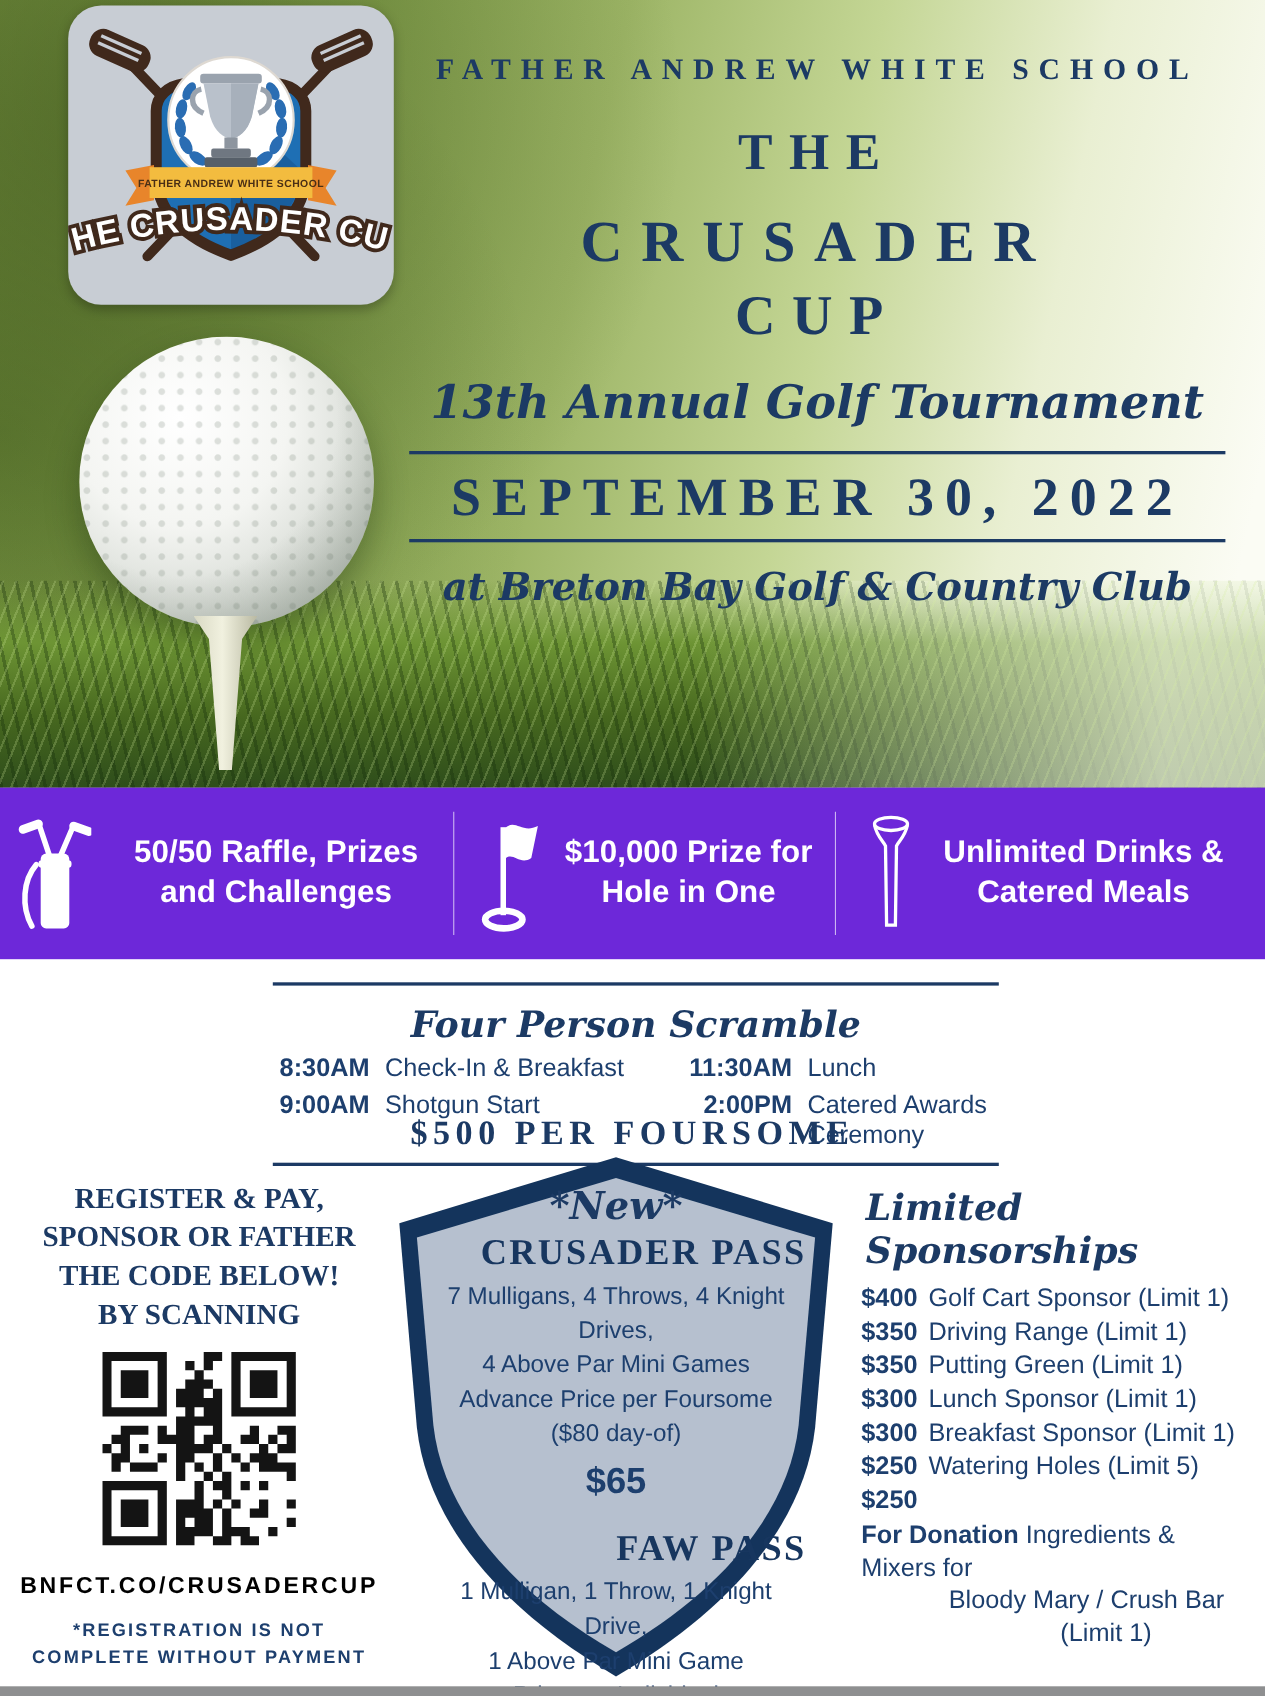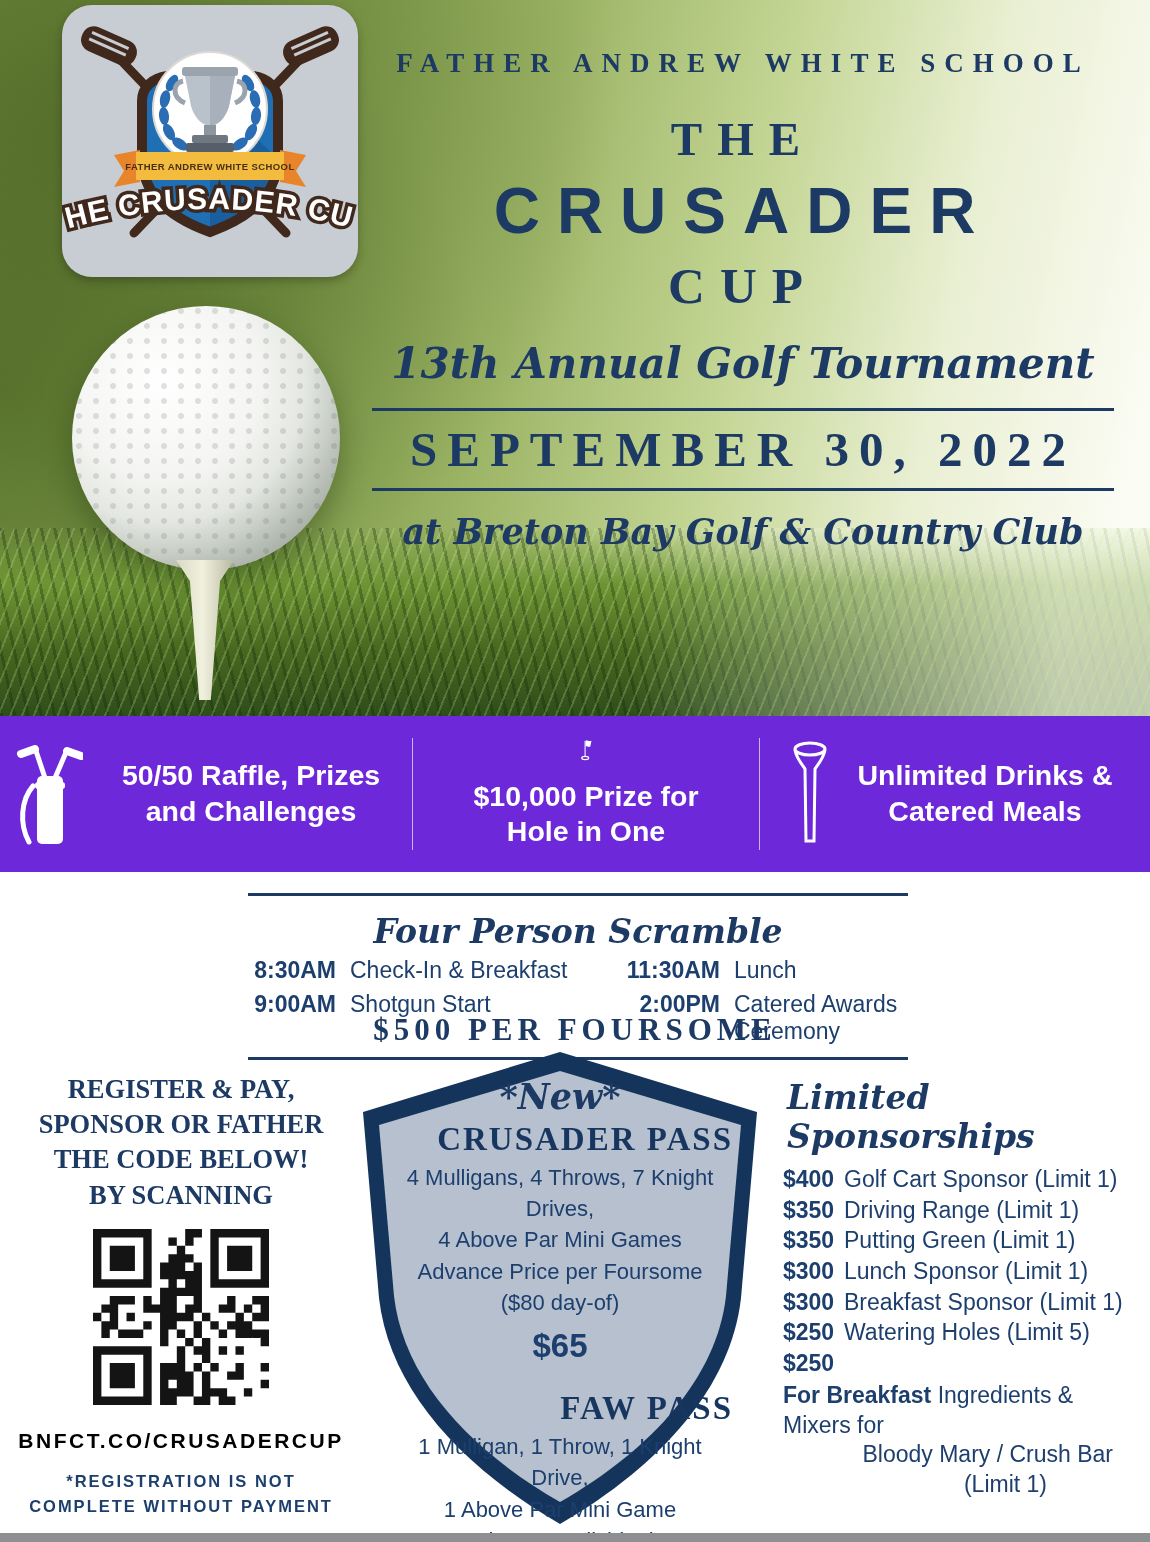--- a/index.html
+++ b/index.html
@@ -26,35 +26,35 @@
     background-size:100% 100%,17px 15px,100% 100%;
     box-shadow:0 14px 30px rgba(20,40,10,.35);}
   .tee{position:absolute;left:176px;top:560px;width:58px;height:140px;
     background:linear-gradient(to right,#d9d9c4,#f1f1df 45%,#b9b9a2);
     clip-path:polygon(0% 0%,100% 0%,76% 15%,60% 100%,40% 100%,24% 15%);}
   .logo-card{position:absolute;left:62px;top:5px;width:296px;height:272px;border-radius:30px;
     background:#c8cdd4;box-shadow:0 4px 10px rgba(0,0,0,.25);}
   .hero-text{position:absolute;left:372px;top:48px;width:742px;text-align:center;color:#1c3a64;}
   .school-name{font-family:"Liberation Serif",serif;font-weight:bold;font-size:27px;letter-spacing:9px;}
   .t1{font-family:"Liberation Serif",serif;font-weight:bold;font-size:47px;letter-spacing:15px;margin-top:33px;}
-  .t2{font-family:Liberation Sans, sans-serif;font-weight:bold;font-size:64px;letter-spacing:17px;margin-top:8px;}
+  .t2{font-family:Liberation Serif, serif;font-weight:bold;font-size:53px;letter-spacing:17px;margin-top:24px;}
   .t3{font-family:"Liberation Serif",serif;font-weight:bold;font-size:51px;letter-spacing:15px;margin-top:9px;}
   .script{font-family:"DejaVu Serif","Liberation Serif",serif;font-style:italic;font-weight:bold;}
   .subtitle{font-size:42px;margin-top:24px;}
   .rule{height:3px;background:#1c3a64;margin-top:20px;}
   .date{font-family:"Liberation Serif",serif;font-weight:bold;font-size:49px;letter-spacing:10px;margin-top:10px;}
   .rule2{height:3px;background:#1c3a64;margin-top:10px;}
   .location{font-size:35px;margin-top:20px;}
   
   .band{position:absolute;left:0;top:716px;width:1150px;height:156px;background:#6d28d9;
     display:flex;align-items:center;color:#fff;}
   .feature{display:flex;align-items:center;justify-content:center;gap:18px;height:112px;}
   .feature .ftext{font-size:28.5px;font-weight:bold;line-height:1.25;text-align:center;}
   .f1{width:412px;}
-  .f2{width:346px;border-left:1.5px solid rgba(255,255,255,.65);border-right:1.5px solid rgba(255,255,255,.65);flex-direction:column;}
+  .f2{width:346px;border-left:1.5px solid rgba(255,255,255,.65);border-right:1.5px solid rgba(255,255,255,.65);}
   .f3{width:388px;}
   
   .schedule{position:absolute;left:248px;top:893px;width:660px;
     border-top:3px solid #1c3a64;border-bottom:3px solid #1c3a64;
     padding:16px 0 12px 0;color:#1d3f6e;}
   .sched-title{text-align:center;font-size:33px;color:#1c3a64;}
   .sched-grid{display:grid;grid-template-columns:88px 248px 108px auto;column-gap:14px;row-gap:7px;
     font-size:23px;margin-top:6px;}
   .stime{font-weight:bold;text-align:right;}
   
@@ -243,21 +243,21 @@
   </div>
 
   <svg class="shield-svg" width="410" height="480" viewBox="0 0 410 480">
     <path d="M205,2 L402,62 L386,248 C376,336 308,414 205,474 C102,414 34,336 24,248 L8,62 Z" fill="#14345c"></path>
     <path d="M205,21 L386,75 L371,246 C362,326 299,398 205,452 C111,398 48,326 39,246 L24,75 Z" fill="#b6c0cf"></path>
   </svg>
   <div class="shield-text">
     <div class="script new-tag">*New*</div>
     <div class="pass-name">CRUSADER PASS</div>
     <div class="pass-details">
-      <div>4 Mulligans, 4 Throws, 7 Knight Drives,</div>
+      <div>7 Mulligans, 4 Throws, 4 Knight Drives,</div>
       <div>4 Above Par Mini Games</div>
       <div>Advance Price per Foursome</div>
       <div>($80 day-of)</div>
     </div>
     <div class="pass-price">$65</div>
     <div class="pass-name faw-name">FAW PASS</div>
     <div class="pass-details">
       <div>1 Mulligan, 1 Throw, 1 Knight Drive,</div>
       <div>1 Above Par Mini Game</div>
       <div>Price per Individual</div>
@@ -290,21 +290,21 @@
       </div>
       <div class="sp-row">
         <span class="sp-price">$250</span>
         <span class="sp-label">Watering Holes (Limit 5)</span>
       </div>
       <div class="sp-row">
         <span class="sp-price">$250</span>
       </div>
     </div>
     <div class="donation">
-      <div class="don-l1"><b>For Breakfast</b><span> Ingredients &amp; Mixers for</span></div>
+      <div class="don-l1"><b>For Donation</b><span> Ingredients &amp; Mixers for</span></div>
       <div class="don-l2">Bloody Mary / Crush Bar</div>
       <div class="don-l3">(Limit 1)</div>
     </div>
 
   </div>
 
   <div class="bottom-bar"></div>
 </div>
 
 </body></html>

